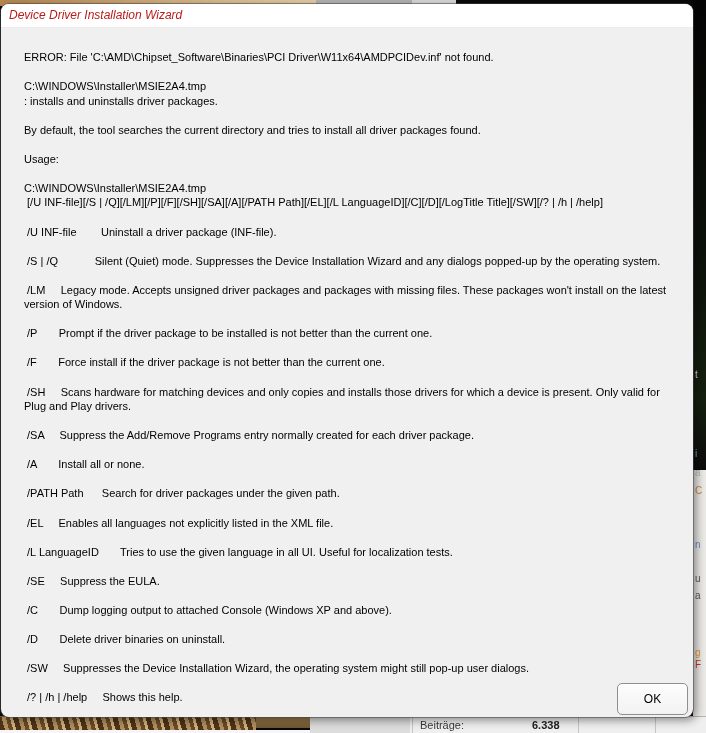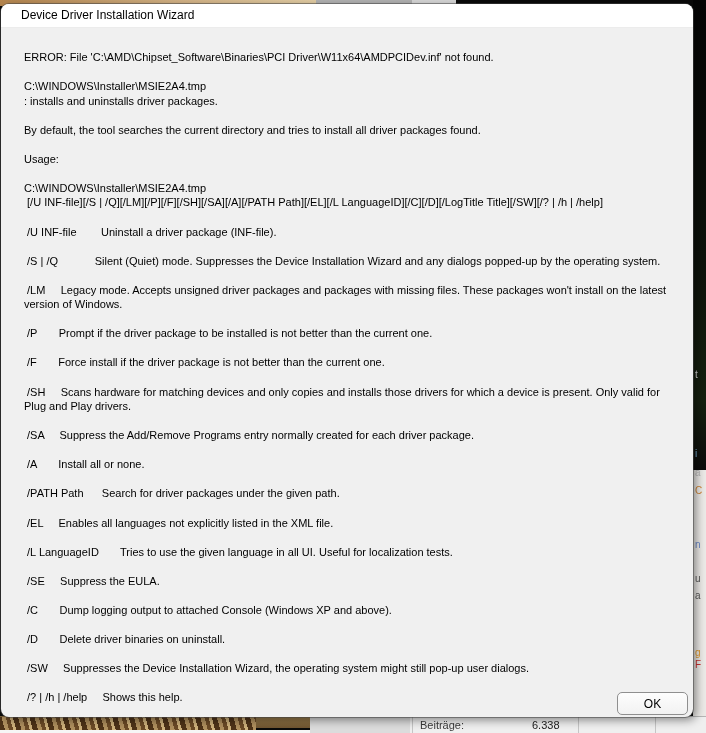--- a/index.html
+++ b/index.html
@@ -22,36 +22,36 @@
     border-top:1px solid #7a6038; }
   .bg-bottom-bar   { position:absolute; left:256px; top:716px; width:54px; height:12px;
     background:linear-gradient(#a0824f,#6f5430); }
   .bg-bottom-white { position:absolute; left:0; top:730px; width:310px; height:3px; background:#f6f6f6; }
   .bg-bottom-gray  { position:absolute; left:310px; top:716px; width:100px; height:17px; background:#dcdcdc; }
   .bg-bottom-table { position:absolute; left:410px; top:716px; width:296px; height:17px;
     background:#efefef; border-top:1px solid #b5b5b5;padding-left:24px; }
   .bg-bottom-table .divider { position:absolute; top:0; width:1px; height:17px; background:#c5c5c5; }
   .bg-bottom-table .d1 { left:2px; } .bg-bottom-table .d2 { left:168px; } .bg-bottom-table .d3 { left:245px; }
   .posts-label { position:absolute; left:10px;  top:2px; font-size:11px; color:#3a3a3a; }
-  .posts-value { position:absolute; left:122px; top:2px; font-size:11px; color:#222; }
+  .posts-value { position:absolute; left:122px; top:2px; font-size:11px; color:#222;font-weight:bold; }
 
   
   .dialog {
     position:absolute; left:1px; top:4px; width:692px; height:713px;
     background:#f0f0f0; border-radius:8px; overflow:hidden;
     box-shadow:0 0 0 1px rgba(70,70,70,.55), 3px 3px 10px rgba(0,0,0,.45);
   }
   .titlebar { height:23px; background:#ffffff; border-bottom:1px solid #ececec; }
-  .title    { display:block; padding-left:20px; font-size:12px; line-height:23px; color:#000000;
-              white-space:nowrap; }
+  .title    { display:block; padding-left:8px; font-size:12px; line-height:23px; color:#b91c1c;
+              white-space:nowrap;font-style:italic; }
   .body     { padding:6px 6px 0 7px; }
   .helptext { margin:16px; font-family:"Liberation Sans", sans-serif; font-size:11px; line-height:14.55px;
               color:#000; white-space:pre-wrap; word-wrap:break-word; }
   .ok-button {
-    position:absolute; right:5px; bottom:2px; width:71px; height:23px;
+    position:absolute; right:5px; bottom:2px; width:71px; height:32px;
     border:1px solid #8f8f8f; border-radius:5px;
     background:linear-gradient(#fdfdfd,#f2f2f2);
     font-family:"Liberation Sans", sans-serif; font-size:12px; color:#000;
   }
 </style>
 </head>
 <body>
 
 <div class="screen">
 

